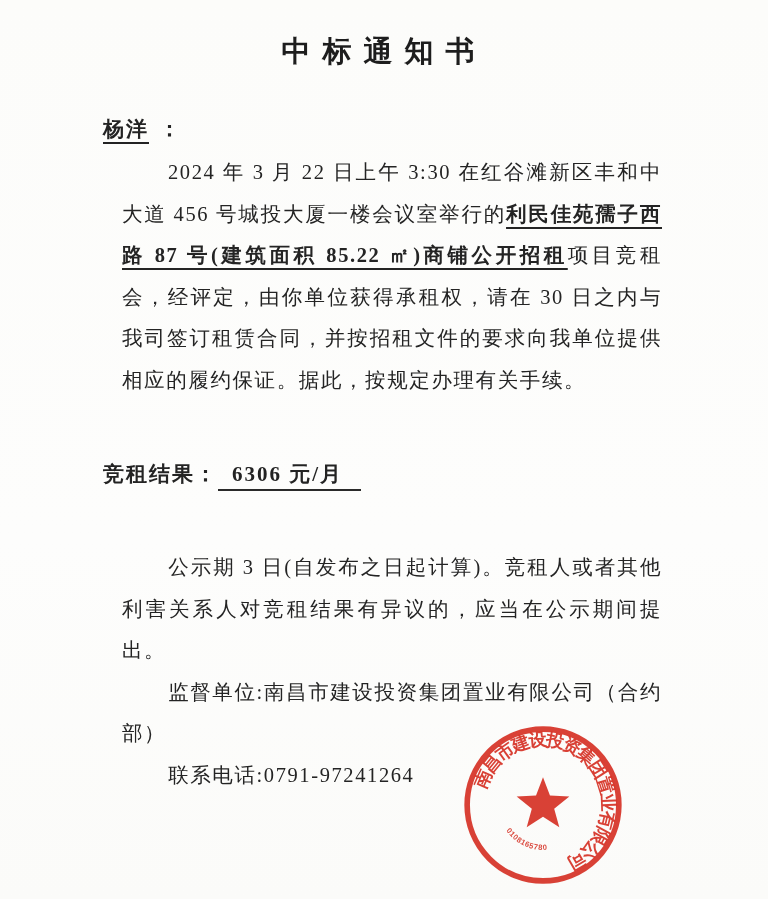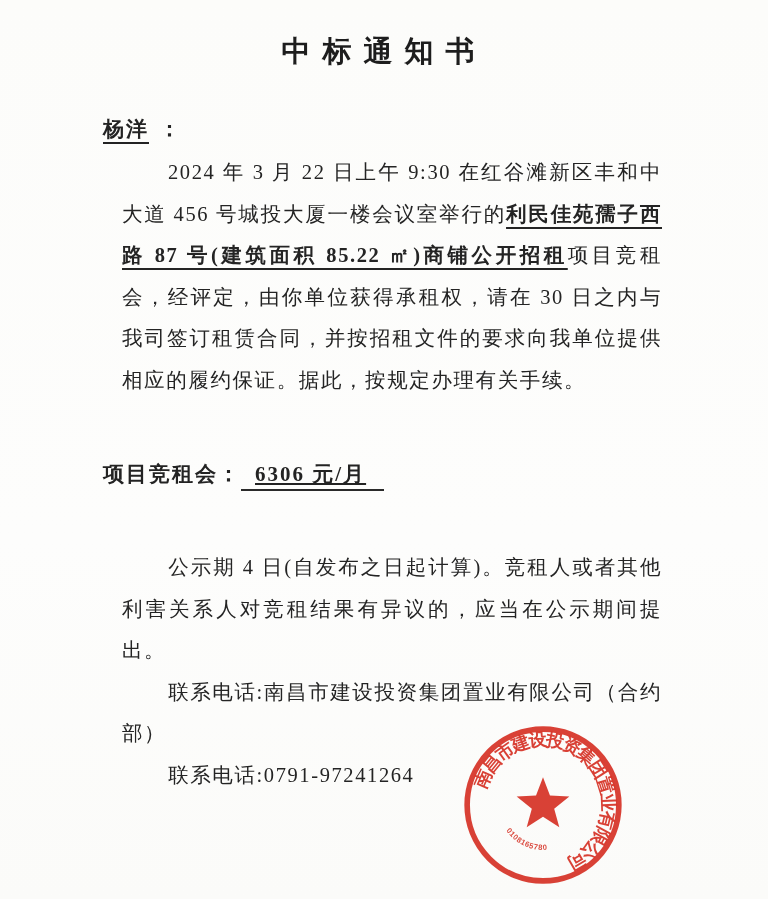--- a/index.html
+++ b/index.html
@@ -60,21 +60,20 @@
     position:absolute;
     left:103px;top:460px;
     font-size:21px;
     letter-spacing:2px;
   }
   .result-line .label{font-weight:700;}
   .result-line .value{
     font-weight:700;
     border-bottom:2px solid #2a2a2a;
     padding:0 18px 3px 14px;
-    text-decoration:underline;
   }
   .notice-block{top:547px;}
   .notice-block .line{ text-indent:2.25em; }
   .sign-lessor{
     position:absolute;
     left:264px;top:791px;
     font-size:20.5px;
     letter-spacing:1.6px;
     color:#242424;
   }
@@ -99,30 +98,30 @@
 
 <div class="page">
 
   <h1 class="doc-title">中标通知书</h1>
 
   <div class="salutation">
     <span class="name">杨洋</span><span>：</span>
   </div>
 
   <div class="body-text para1">
-    <span class="indent"></span><span>2024 年 3 月 22 日上午 9:30 在红谷滩新区丰和中大道 456 号城投大厦一楼会议室举行的</span><span class="highlight">利民佳苑孺子西路 87 号(建筑面积 85.22 ㎡)商铺公开招租</span><span>项目竞租会，经评定，由你单位获得承租权，请在 30 日之内与我司签订租赁合同，并按招租文件的要求向我单位提供相应的履约保证。据此，按规定办理有关手续。</span>
+    <span class="indent"></span><span>2024 年 3 月 22 日上午 3:30 在红谷滩新区丰和中大道 456 号城投大厦一楼会议室举行的</span><span class="highlight">利民佳苑孺子西路 87 号(建筑面积 85.22 ㎡)商铺公开招租</span><span>项目竞租会，经评定，由你单位获得承租权，请在 30 日之内与我司签订租赁合同，并按招租文件的要求向我单位提供相应的履约保证。据此，按规定办理有关手续。</span>
   </div>
 
   <div class="result-line">
-    <span class="label">项目竞租会：</span><span class="value">6306 元/月</span>
+    <span class="label">竞租结果：</span><span class="value">6306 元/月</span>
   </div>
 
   <div class="body-text notice-block">
-    <div class="line">公示期 4 日(自发布之日起计算)。竞租人或者其他利害关系人对竞租结果有异议的，应当在公示期间提出。</div>
-    <div class="line">联系电话:南昌市建设投资集团置业有限公司（合约部）</div>
+    <div class="line">公示期 3 日(自发布之日起计算)。竞租人或者其他利害关系人对竞租结果有异议的，应当在公示期间提出。</div>
+    <div class="line">监督单位:南昌市建设投资集团置业有限公司（合约部）</div>
     <div class="line">联系电话:0791-97241264</div>
   </div>
 
 
 
   <svg class="stamp" viewBox="0 0 160 160" xmlns="http://www.w3.org/2000/svg" aria-hidden="true">
     <defs>
       <path id="ringTextPath" d="M 24,65 A 58,58 0 1 1 95,136" fill="none"></path>
       <path id="serialPath" d="M 44,105 A 44,44 0 0 0 87.6,123.3" fill="none"></path>
     </defs>

